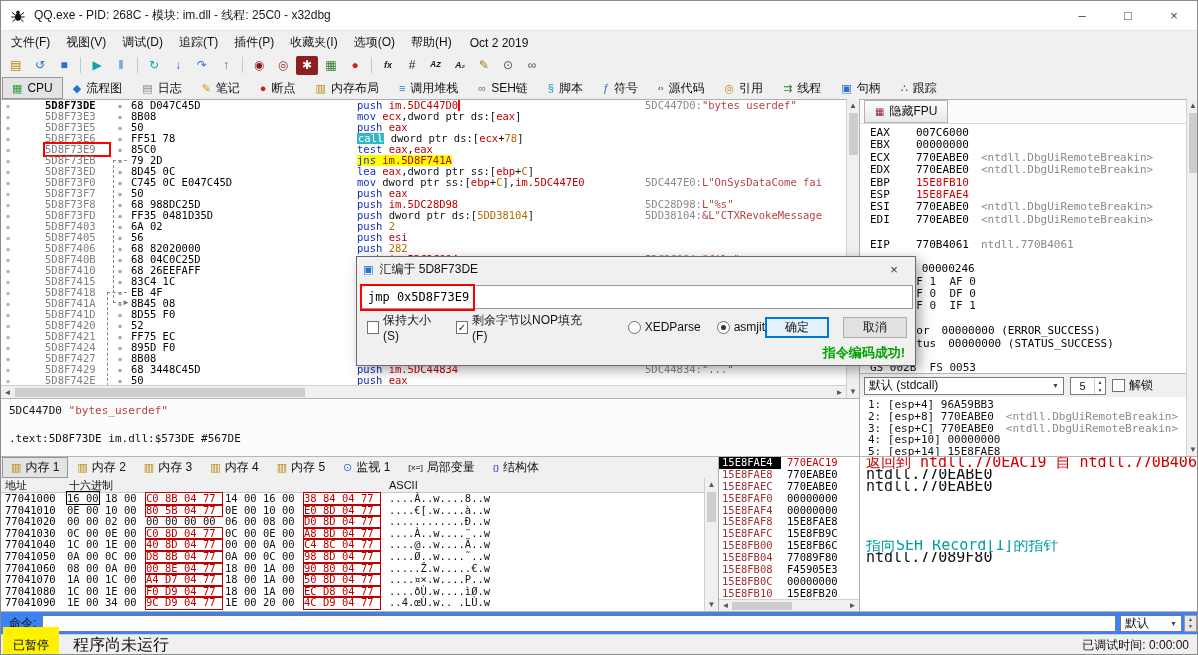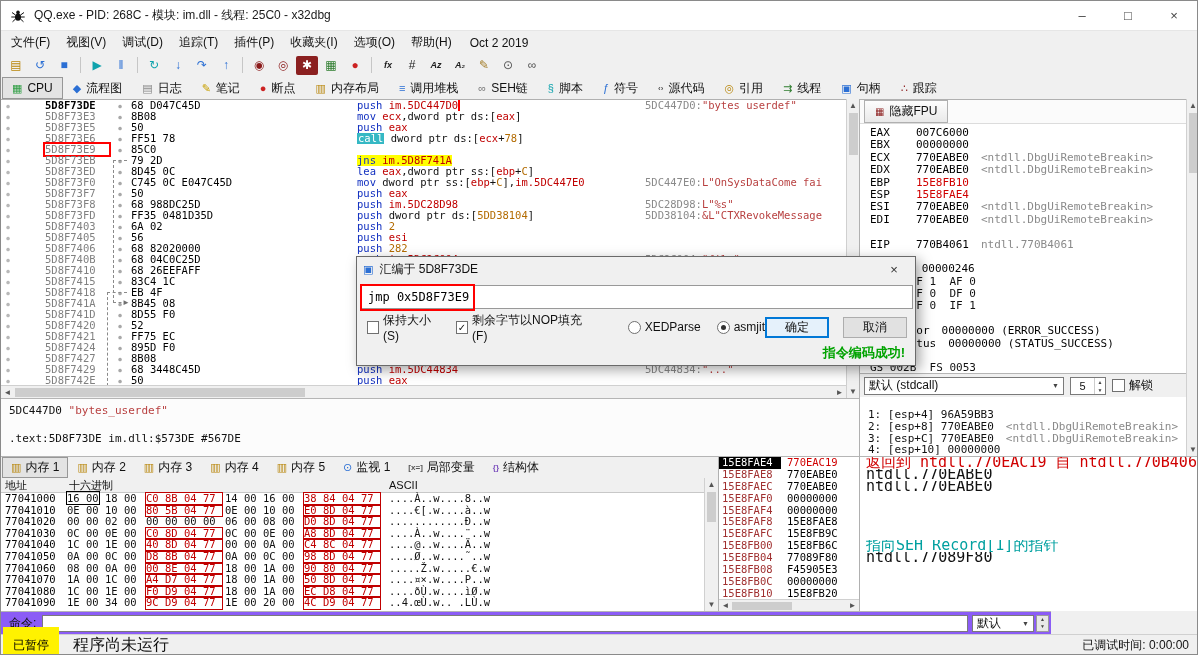--- a/index.html
+++ b/index.html
@@ -79,21 +79,21 @@
 .combo.conv{width:200px}
 .combo-arrow{font-size:7px;color:#444}
 .spinner{width:36px;height:18px;background:#fff;border:1px solid #7a7a7a;display:flex;align-items:center}
 .spin-val{flex:1;text-align:center;font-size:11px}
 .spin-btns{width:11px;display:flex;flex-direction:column;border-left:1px solid #ccc}
 .spin-btns span{font-size:5px;text-align:center;line-height:8px;color:#444}
 .cb{width:13px;height:13px;background:#fff;border:1px solid #707070;display:inline-flex;align-items:center;justify-content:center;font-size:10px;margin-right:4px;color:#111}
 .cb.checked::after{content:"✓"}
 .rd{width:13px;height:13px;border:1px solid #707070;border-radius:50%;background:#fff;display:inline-block;position:relative;margin-right:4px}
 .rd.on::after{content:"";position:absolute;inset:3px;background:#333;border-radius:50%}
-.argsrows{position:absolute;left:858px;top:396px;width:327px;height:59px;background:#fff;border-left:1px solid #b0b0b0;padding:12px 0 0 8px;overflow:hidden}
+.argsrows{position:absolute;left:858px;top:396px;width:327px;height:59px;background:#fff;border-left:1px solid #b0b0b0;padding:2px 0 0 8px;overflow:hidden}
 .arow{height:11.8px;line-height:11.8px;font-family:"DejaVu Sans Mono",monospace;font-size:11px;white-space:pre}
 
 .infopane{position:absolute;left:0;top:397px;width:858px;height:58px;background:#fcfcfc;border-top:1px solid #b5b5b5;padding:5px 8px;font-family:"DejaVu Sans Mono",monospace;font-size:11px}
 .info-line{height:14px;line-height:14px;white-space:pre}
 .info-str{color:#b84040}
 
 .bottomtabs{position:absolute;left:0;top:455px;width:717px;height:22px;background:#f0f0f0;border-top:1px solid #b5b5b5;display:flex;align-items:flex-end;padding-left:1px}
 .btab{display:flex;align-items:center;gap:4px;height:21px;padding:0 8px;font-size:12px;border:1px solid transparent;white-space:nowrap}
 .btab.active{background:#e3e3e3;border:1px solid #979797}
 
@@ -116,21 +116,21 @@
 .s-val{margin-left:6px;color:#000}
 .s-val.red{color:#d00000}
 .stack-hscroll{position:absolute;left:0;bottom:0;width:100%;height:12px;background:#f0f0f0;border-top:1px solid #d0d0d0}
 .stack-hscroll .sb-btn.h{height:12px;line-height:12px}
 .stack-hscroll .right{right:0}
 .stack-hscroll .sb-thumb{left:13px;top:2px;height:8px;width:60px}
 
 .scomments{position:absolute;left:858px;top:455px;width:340px;height:155px;background:#fff;border-left:1px solid #b0b0b0;border-top:1px solid #b5b5b5;overflow:hidden}
 .crow{height:11.9px;line-height:11.9px;padding-left:6px;font-family:"DejaVu Sans Mono",monospace;font-size:15px;white-space:nowrap;overflow:hidden}
 
-.cmdbar{position:absolute;left:0;top:610px;width:1050px;height:23px;background:#8b5cf6;border-top:1px solid #b5b5b5;display:flex;align-items:center;padding:0 2px}
+.cmdbar{position:absolute;left:0;top:610px;width:1198px;height:23px;background:#3b82f6;border-top:1px solid #b5b5b5;display:flex;align-items:center;padding:0 2px}
 .cmd-label{padding:0 6px;font-size:12px}
 .cmd-input{flex:1;height:17px;border:1px solid #7a7a7a;background:#fff;font-family:"DejaVu Sans Mono",monospace;font-size:11px;padding:0 4px}
 .cmd-combo{width:62px;height:17px;margin-left:4px}
 .cmd-spin{width:13px;height:17px;margin-left:2px;display:flex;flex-direction:column;border:1px solid #9a9a9a;background:#e8e8e8}
 .cmd-spin span{font-size:5px;line-height:7px;text-align:center;color:#444}
 
 .statusbar{position:absolute;left:0;top:633px;width:1198px;height:22px;background:#f0f0f0;border-top:1px solid #d0d0d0;display:flex;align-items:center}
 .paused-badge{background:#fff200;color:#000;padding:10px 10px;margin-left:2px;font-size:12px}
 .status-msg{margin-left:14px;font-size:16px}
 .status-right{margin-left:auto;padding-right:10px;font-size:12px}
@@ -197,21 +197,21 @@
       <span class="tb-btn" style="color: rgb(43, 111, 212);">↑</span>
       <span class="tb-sep"></span>
       <span class="tb-btn" style="color: rgb(139, 26, 26);">◉</span>
       <span class="tb-btn" style="color: rgb(139, 26, 26);">◎</span>
       <span class="tb-btn" style="color: rgb(255, 255, 255); background: rgb(139, 32, 32);">✱</span>
       <span class="tb-btn" style="color: rgb(47, 125, 47);">▦</span>
       <span class="tb-btn" style="color: rgb(204, 34, 34);">●</span>
       <span class="tb-sep"></span>
       <span class="tb-btn txt" style="color: rgb(34, 34, 34);">fx</span>
       <span class="tb-btn" style="color: rgb(34, 34, 34);">#</span>
-      <span class="tb-btn txt" style="color: rgb(34, 34, 34);">Az</span>
+      <span class="tb-btn txt" style="color: rgb(34, 34, 34); font-family: Liberation Mono, monospace;">Az</span>
       <span class="tb-btn txt" style="color: rgb(34, 34, 34);">A₂</span>
       <span class="tb-btn" style="color: rgb(160, 120, 32);">✎</span>
       <span class="tb-btn" style="color: rgb(85, 85, 85);">⊙</span>
       <span class="tb-btn" style="color: rgb(85, 85, 85);">∞</span>
     </div>
 
   <div class="tabbar">
       <div class="vtab active">
         <span class="vtab-ic" style="color: rgb(47, 158, 68);">▦</span>
         <span>CPU</span>
@@ -273,21 +273,21 @@
         <span>跟踪</span>
       </div>
     </div>
 
   <div class="disasm">
     <div>
         <div class="drow"><span class="d-dot">●</span><span class="d-addr sel">5D8F73DE</span><span class="d-bull">●</span><span class="d-bytes">68 D047C45D</span><span class="d-instr"><span class="d-in annot-red"><span class="mn">push</span> <span class="t-mod">im.5DC447D0</span></span></span><span class="d-com"><span class="c-addr">5DC447D0:</span><span class="c-str">"bytes_userdef"</span></span></div>
         <div class="drow"><span class="d-dot">●</span><span class="d-addr">5D8F73E3</span><span class="d-bull">●</span><span class="d-bytes">8B08</span><span class="d-instr"><span class="d-in"><span class="mn">mov</span> <span class="t-reg">ecx</span><span>,</span><span>dword</span><span> </span><span>ptr</span><span> </span><span>ds</span><span>:</span><span>[</span><span class="t-reg">eax</span><span>]</span></span></span><span class="d-com"></span></div>
         <div class="drow"><span class="d-dot">●</span><span class="d-addr">5D8F73E5</span><span class="d-bull">●</span><span class="d-bytes">50</span><span class="d-instr"><span class="d-in"><span class="mn">push</span> <span class="t-reg">eax</span></span></span><span class="d-com"></span></div>
         <div class="drow"><span class="d-dot">●</span><span class="d-addr">5D8F73E6</span><span class="d-bull">●</span><span class="d-bytes">FF51 78</span><span class="d-instr"><span class="d-in"><span class="mn mn-call">call</span> <span>dword</span><span> </span><span>ptr</span><span> </span><span>ds</span><span>:</span><span>[</span><span class="t-reg">ecx</span><span>+</span><span class="t-num">78</span><span>]</span></span></span><span class="d-com"></span></div>
-        <div class="drow"><span class="d-dot">●</span><span class="d-addr annot-red">5D8F73E9</span><span class="d-bull">●</span><span class="d-bytes">85C0</span><span class="d-com"></span></div>
+        <div class="drow"><span class="d-dot">●</span><span class="d-addr annot-red">5D8F73E9</span><span class="d-bull">●</span><span class="d-bytes">85C0</span><span class="d-instr"><span class="d-in"><span class="mn">test</span> <span class="t-reg">eax</span><span>,</span><span class="t-reg">eax</span></span></span><span class="d-com"></span></div>
         <div class="drow"><span class="d-dot">●</span><span class="d-addr">5D8F73EB</span><span class="d-bull">●</span><span class="d-bytes">79 2D</span><span class="d-instr"><span class="d-in hl-jump"><span class="mn">jns</span> <span class="t-mod">im.5D8F741A</span></span></span><span class="d-com"></span></div>
         <div class="drow"><span class="d-dot">●</span><span class="d-addr">5D8F73ED</span><span class="d-bull">●</span><span class="d-bytes">8D45 0C</span><span class="d-instr"><span class="d-in"><span class="mn">lea</span> <span class="t-reg">eax</span><span>,</span><span>dword</span><span> </span><span>ptr</span><span> </span><span>ss</span><span>:</span><span>[</span><span class="t-reg">ebp</span><span>+</span><span class="t-num">C</span><span>]</span></span></span><span class="d-com"></span></div>
         <div class="drow"><span class="d-dot">●</span><span class="d-addr">5D8F73F0</span><span class="d-bull">●</span><span class="d-bytes">C745 0C E047C45D</span><span class="d-instr"><span class="d-in"><span class="mn">mov</span> <span>dword</span><span> </span><span>ptr</span><span> </span><span>ss</span><span>:</span><span>[</span><span class="t-reg">ebp</span><span>+</span><span class="t-num">C</span><span>]</span><span>,</span><span class="t-mod">im.5DC447E0</span></span></span><span class="d-com"><span class="c-addr">5DC447E0:</span><span class="c-str">L"OnSysDataCome fai</span></span></div>
         <div class="drow"><span class="d-dot">●</span><span class="d-addr">5D8F73F7</span><span class="d-bull">●</span><span class="d-bytes">50</span><span class="d-instr"><span class="d-in"><span class="mn">push</span> <span class="t-reg">eax</span></span></span><span class="d-com"></span></div>
         <div class="drow"><span class="d-dot">●</span><span class="d-addr">5D8F73F8</span><span class="d-bull">●</span><span class="d-bytes">68 988DC25D</span><span class="d-instr"><span class="d-in"><span class="mn">push</span> <span class="t-mod">im.5DC28D98</span></span></span><span class="d-com"><span class="c-addr">5DC28D98:</span><span class="c-str">L"%s"</span></span></div>
         <div class="drow"><span class="d-dot">●</span><span class="d-addr">5D8F73FD</span><span class="d-bull">●</span><span class="d-bytes">FF35 0481D35D</span><span class="d-instr"><span class="d-in"><span class="mn">push</span> <span>dword</span><span> </span><span>ptr</span><span> </span><span>ds</span><span>:</span><span>[</span><span class="t-num">5DD38104</span><span>]</span></span></span><span class="d-com"><span class="c-addr">5DD38104:</span><span class="c-str">&amp;L"CTXRevokeMessage</span></span></div>
         <div class="drow"><span class="d-dot">●</span><span class="d-addr">5D8F7403</span><span class="d-bull">●</span><span class="d-bytes">6A 02</span><span class="d-instr"><span class="d-in"><span class="mn">push</span> <span class="t-num">2</span></span></span><span class="d-com"></span></div>
         <div class="drow"><span class="d-dot">●</span><span class="d-addr">5D8F7405</span><span class="d-bull">●</span><span class="d-bytes">56</span><span class="d-instr"><span class="d-in"><span class="mn">push</span> <span class="t-reg">esi</span></span></span><span class="d-com"></span></div>
         <div class="drow"><span class="d-dot">●</span><span class="d-addr">5D8F7406</span><span class="d-bull">●</span><span class="d-bytes">68 82020000</span><span class="d-instr"><span class="d-in"><span class="mn">push</span> <span class="t-num">282</span></span></span><span class="d-com"></span></div>
         <div class="drow"><span class="d-dot">●</span><span class="d-addr">5D8F740B</span><span class="d-bull">●</span><span class="d-bytes">68 04C0C25D</span><span class="d-instr"><span class="d-in"><span class="mn">push</span> <span class="t-mod">im.5DC2C004</span></span></span><span class="d-com"><span class="c-addr">5DC2C004:</span><span class="c-str">"file"</span></span></div>

